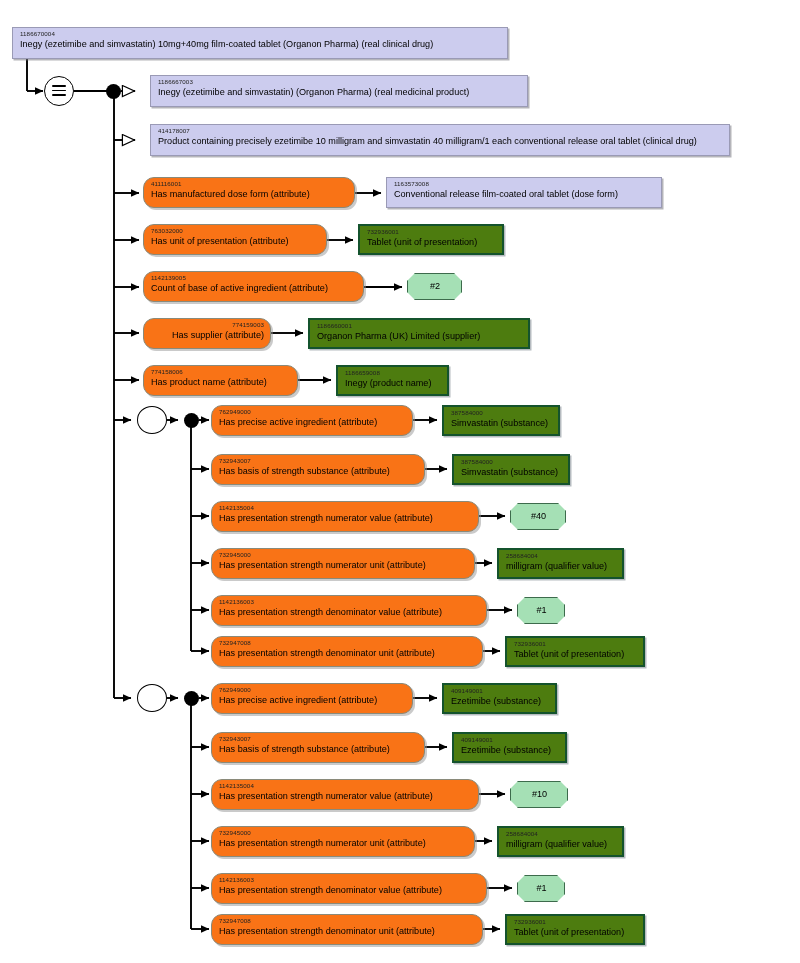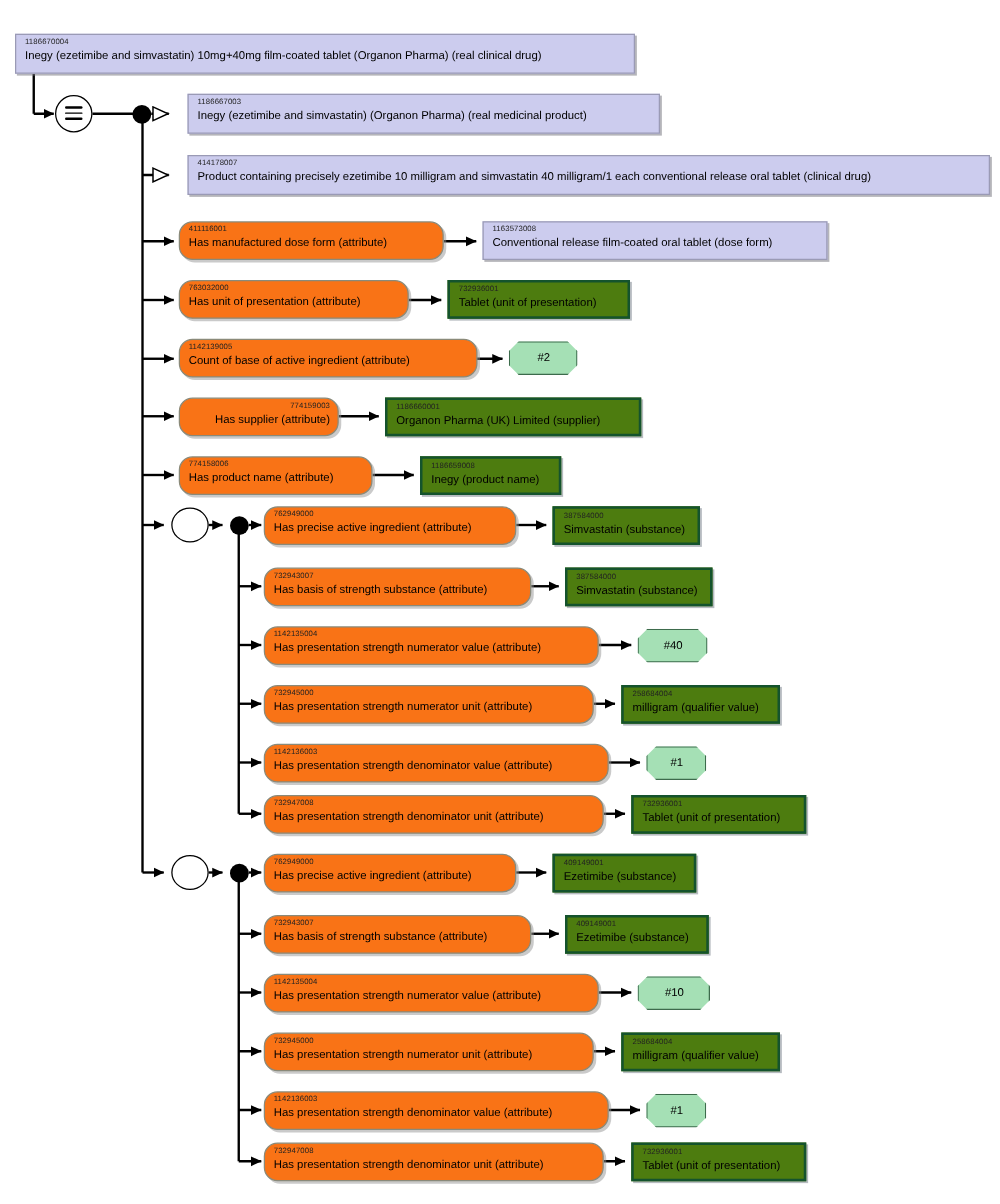--- a/index.html
+++ b/index.html
@@ -173,21 +173,21 @@
         <i></i>
       </div>
   </div>
   <div class="dot" style="left:106px;top:71.5px;"></div>
 
   <div class="node concept" style="left:150px;top:63px;width:378px;height:32px;">
     <span class="sctid">1186667003</span>
     <span class="term">Inegy (ezetimibe and simvastatin) (Organon Pharma) (real medicinal product)</span>
   </div>
 
-  <div class="node concept" style="left:150px;top:112px;width:642px;height:32px;">
+  <div class="node concept" style="left:150px;top:112px;width:580px;height:32px;">
     <span class="sctid">414178007</span>
     <span class="term">Product containing precisely ezetimibe 10 milligram and simvastatin 40 milligram/1 each conventional release oral tablet (clinical drug)</span>
   </div>
 
   <div class="node attr" style="left:143px;top:165px;width:212px;height:31px;">
     <span class="sctid">411116001</span>
     <span class="term">Has manufactured dose form (attribute)</span>
   </div>
   <div class="node concept" style="left:386px;top:165px;width:276px;height:31px;">
     <span class="sctid">1163573008</span>
@@ -196,33 +196,33 @@
 
   <div class="node attr" style="left:143px;top:212px;width:184px;height:31px;">
     <span class="sctid">763032000</span>
     <span class="term">Has unit of presentation (attribute)</span>
   </div>
   <div class="node blue" style="left:358px;top:212px;width:146px;height:31px;">
     <span class="sctid">732936001</span>
     <span class="term">Tablet (unit of presentation)</span>
   </div>
 
-  <div class="node attr" style="left:143px;top:259px;width:239px;height:31px;">
+  <div class="node attr" style="left:143px;top:259px;width:221px;height:31px;">
     <span class="sctid">1142139005</span>
     <span class="term">Count of base of active ingredient (attribute)</span>
   </div>
   <div class="node num" style="left:407px;top:261px;width:55px;height:27px;">
     <span class="term">#2</span>
   </div>
 
   <div class="node attr" style="left:143px;top:306px;width:128px;height:31px;text-align:right;">
     <span class="sctid">774159003</span>
     <span class="term">Has supplier (attribute)</span>
   </div>
-  <div class="node blue" style="left:308px;top:306px;width:205px;height:31px;">
+  <div class="node blue" style="left:308px;top:306px;width:222px;height:31px;">
     <span class="sctid">1186660001</span>
     <span class="term">Organon Pharma (UK) Limited (supplier)</span>
   </div>
 
   <div class="node attr" style="left:143px;top:353px;width:155px;height:31px;">
     <span class="sctid">774158006</span>
     <span class="term">Has product name (attribute)</span>
   </div>
   <div class="node blue" style="left:336px;top:353px;width:113px;height:31px;">
     <span class="sctid">1186659008</span>

